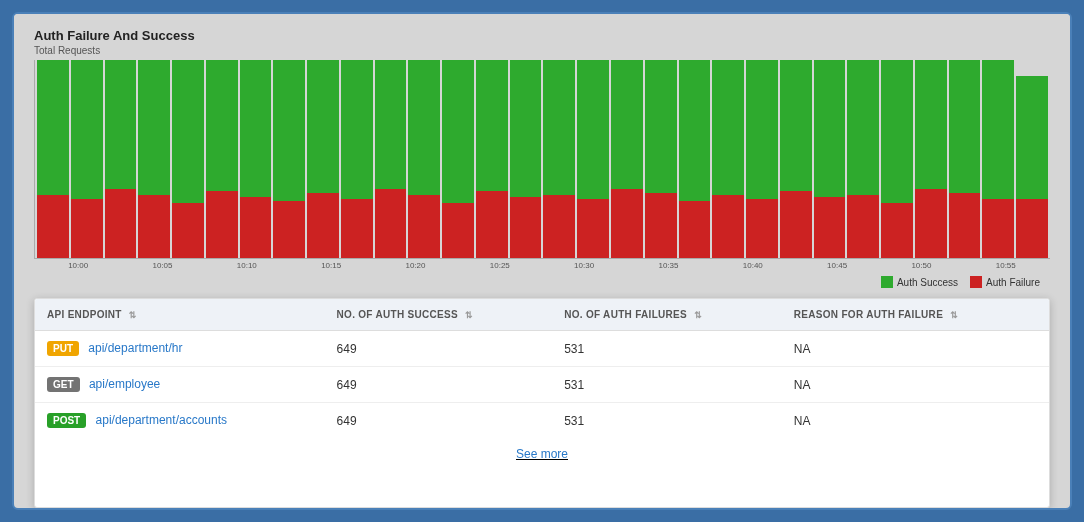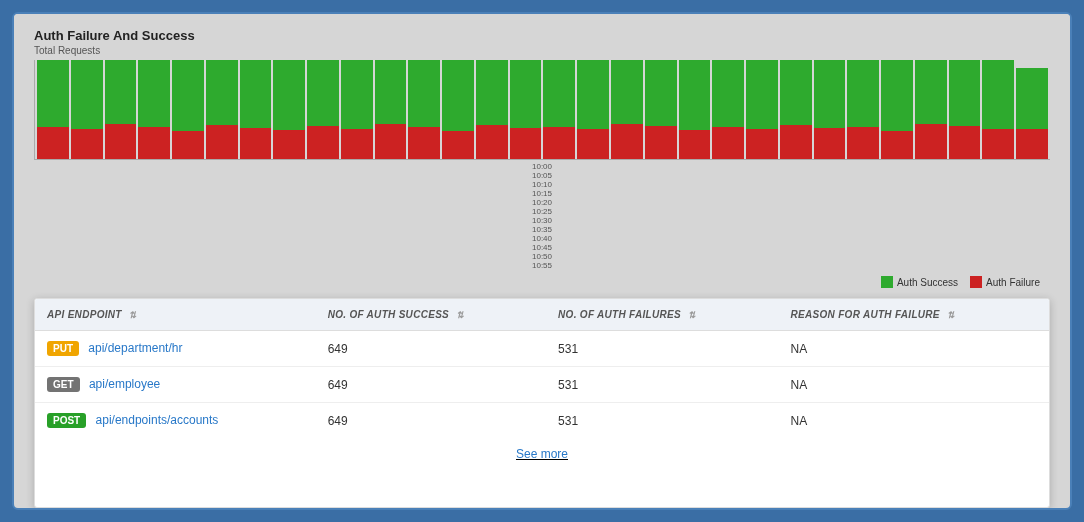--- a/index.html
+++ b/index.html
@@ -109,21 +109,21 @@
       background: #2eaa2e;
     }
 
     .bar-failure {
       width: 100%;
       background: #cc2222;
     }
 
     .x-axis {
       display: flex;
-      flex-direction: column;
+      flex-direction: row;
       justify-content: space-between;
       padding: 2px 2px 0 2px;
       margin-left: 0;
     }
 
     .x-tick {
       font-size: 8px;
       color: #555;
       text-align: center;
       flex: 1;
@@ -173,21 +173,20 @@
     }
 
     table {
       width: 100%;
       border-collapse: collapse;
       font-size: 12px;
     }
 
     thead tr {
       background: #eef2f7;
-      font-style: italic;
     }
 
     thead th {
       padding: 10px 12px;
       text-align: left;
       font-size: 10px;
       font-weight: bold;
       color: #555;
       text-transform: uppercase;
       letter-spacing: 0.3px;
@@ -451,21 +450,21 @@
         <span class="method-badge method-get">GET</span>
         <a class="endpoint-link" href="#">api/employee</a>
       </td>
       <td>649</td>
       <td>531</td>
       <td>NA</td>
     </tr>
             <tr>
       <td>
         <span class="method-badge method-post">POST</span>
-        <a class="endpoint-link" href="#">api/endpoints/accounts</a>
+        <a class="endpoint-link" href="#">api/department/accounts</a>
       </td>
       <td>649</td>
       <td>531</td>
       <td>NA</td>
     </tr>
           </tbody>
       </table>
       <div class="see-more-row">
         <a class="see-more-link" href="#">See more</a>
       </div>

